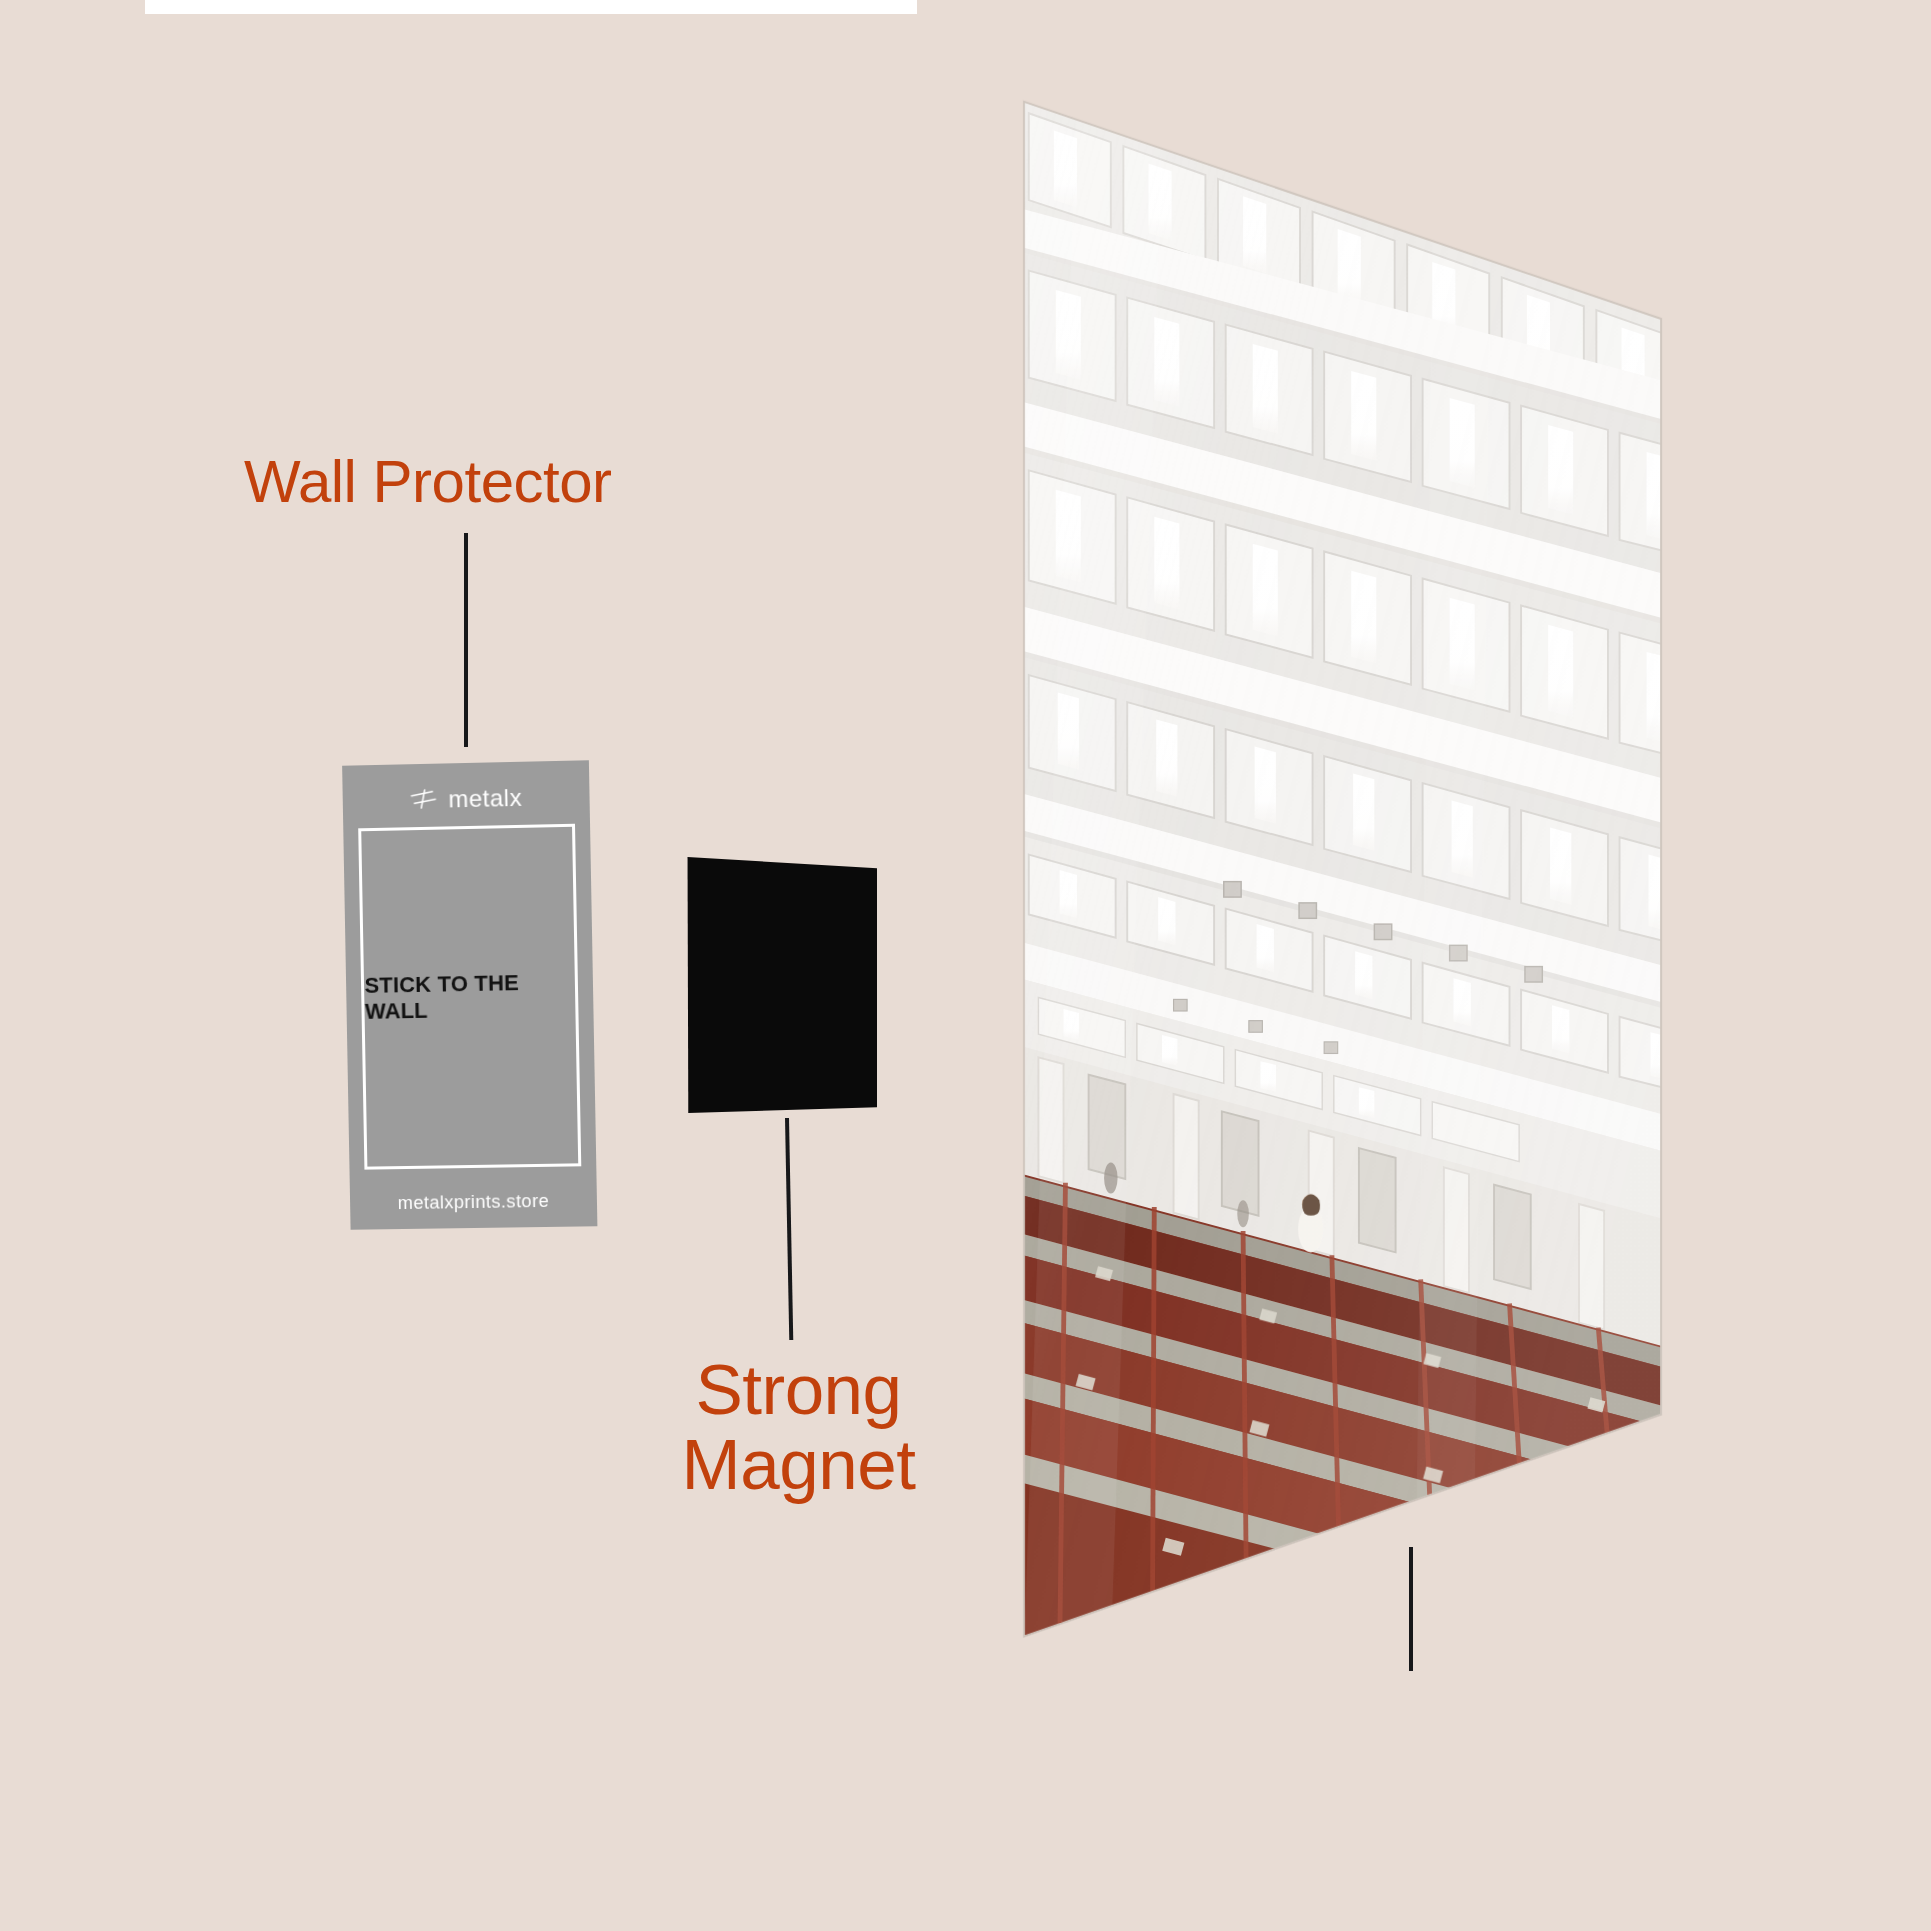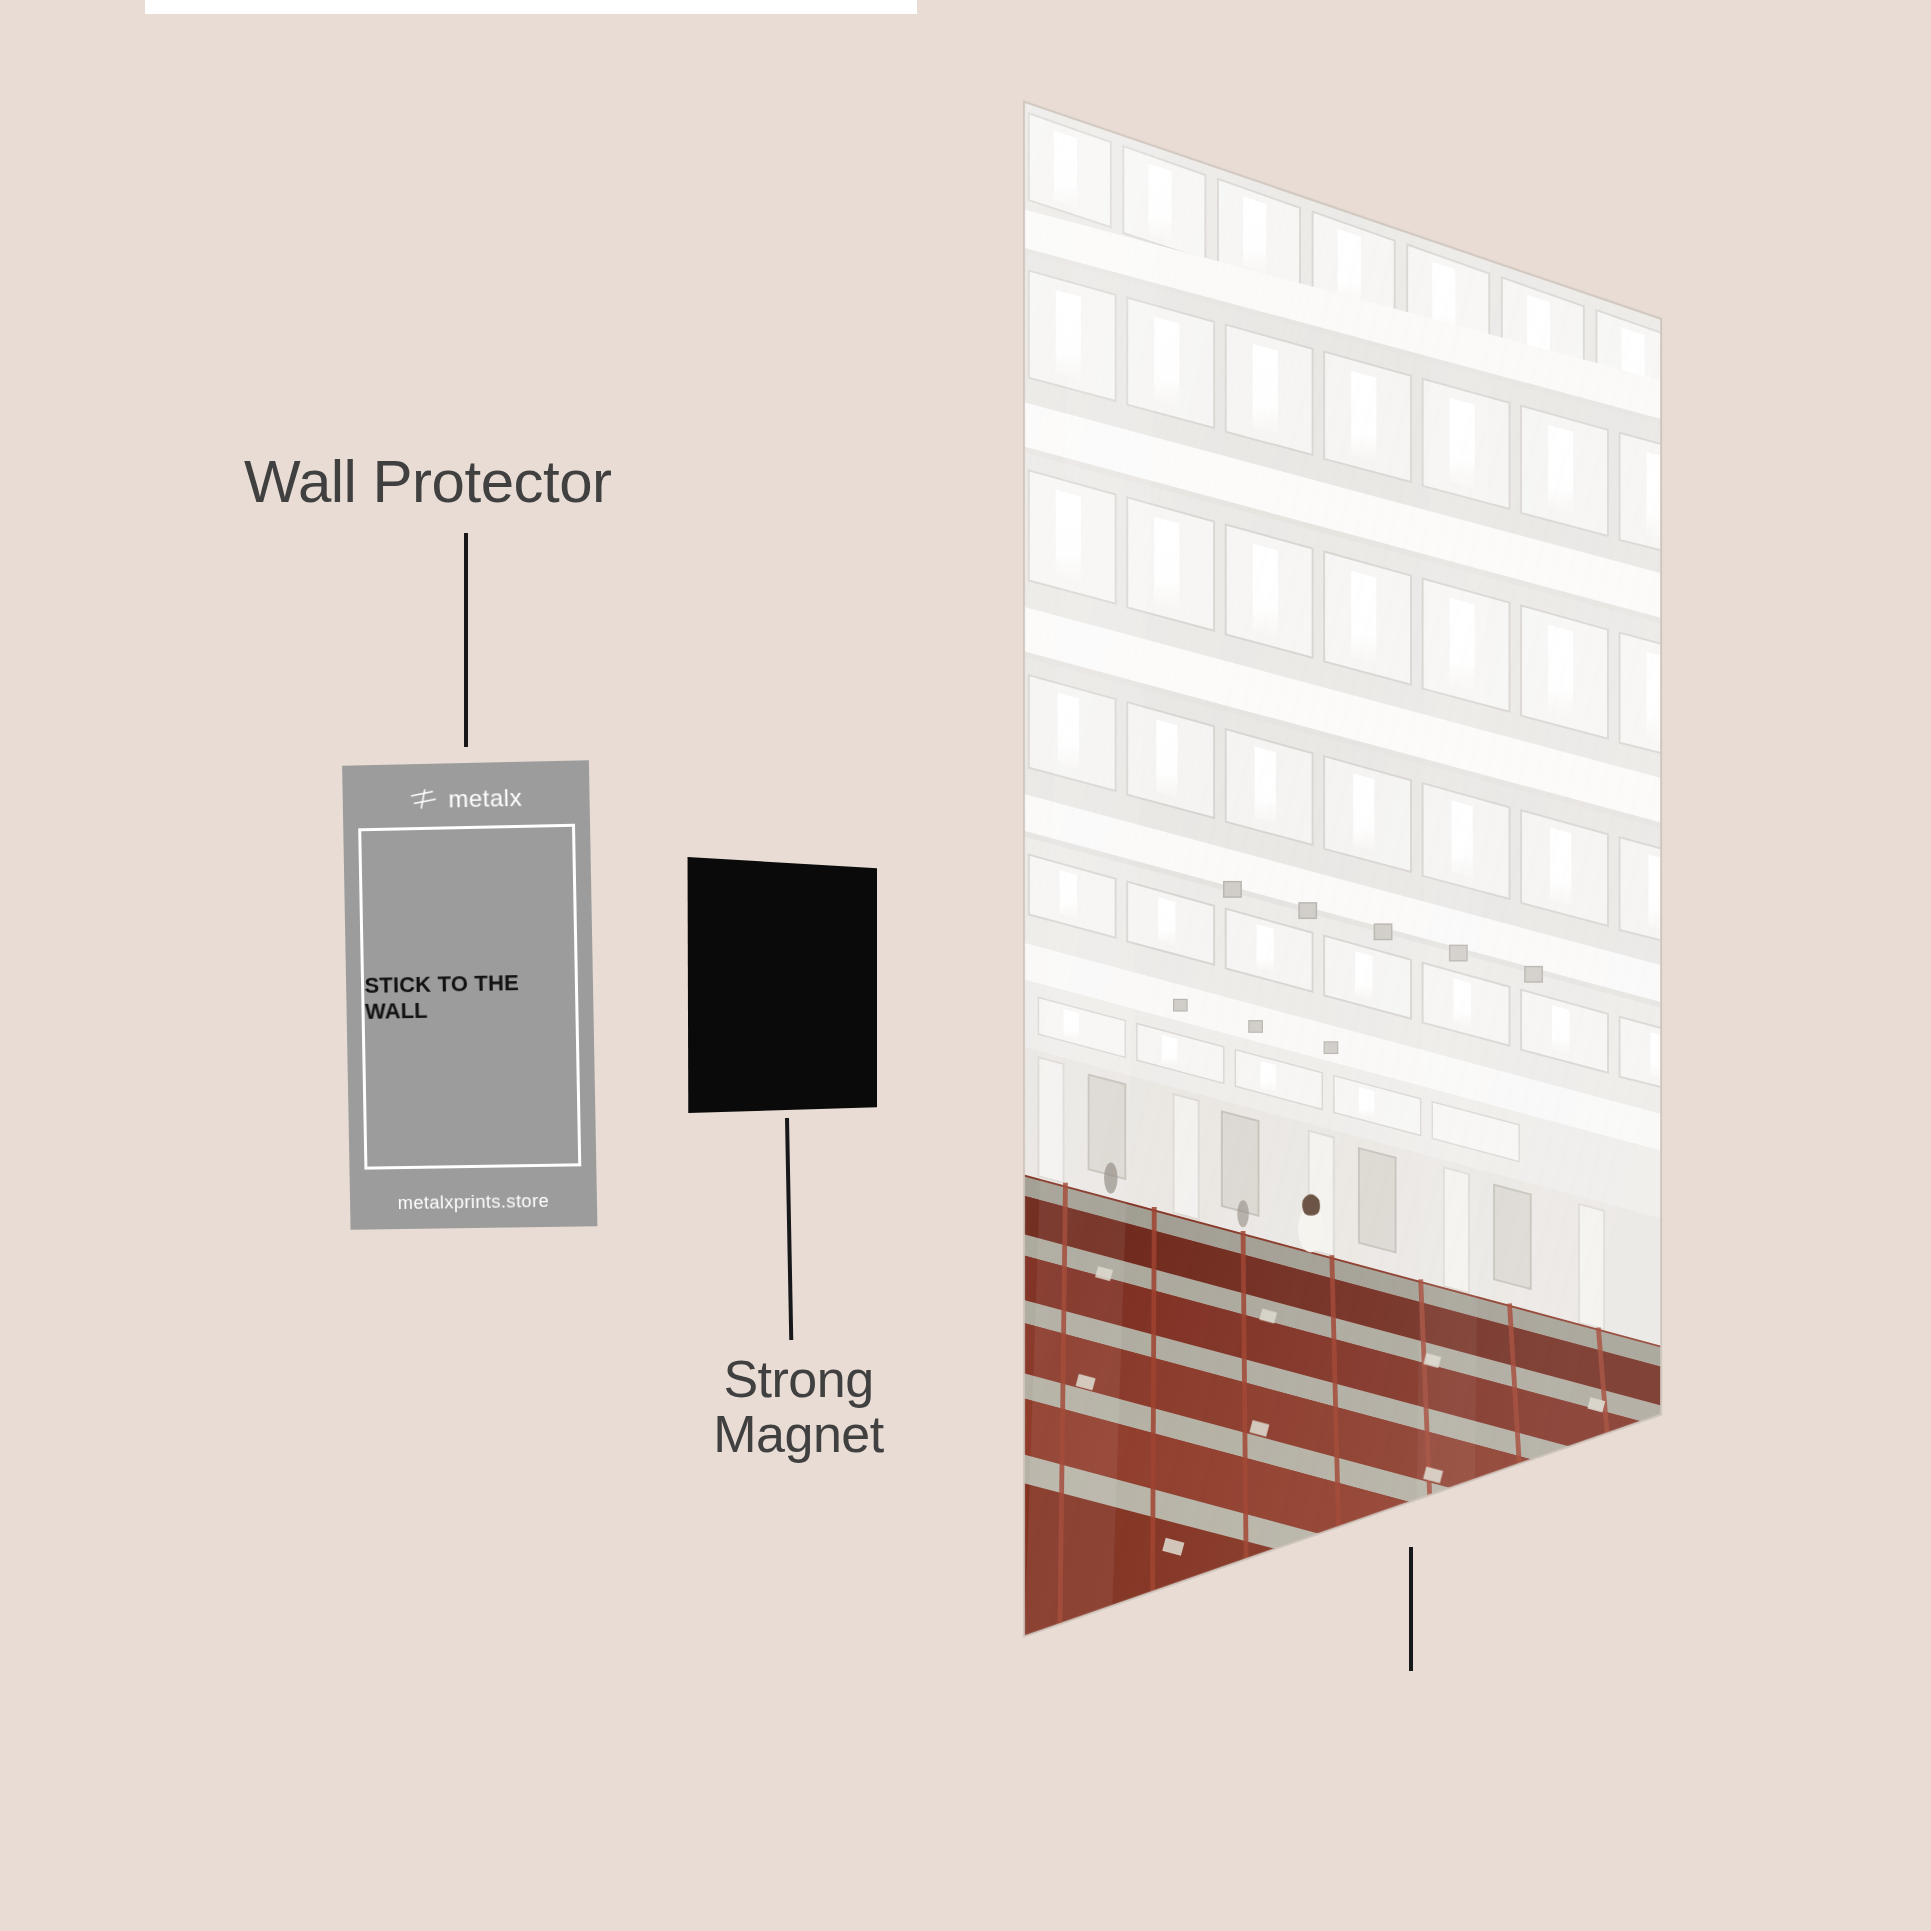--- a/index.html
+++ b/index.html
@@ -27,36 +27,36 @@
     left: 145px;
     top: 0;
     width: 772px;
     height: 13.5px;
     background: #FFFFFF;
   }
 
   
   .annot {
     position: absolute;
-    color: #404040;
+    color: #c2410c;
     font-family: "Liberation Sans", sans-serif;
     font-weight: 400;
     letter-spacing: -0.5px;
     white-space: pre;
     line-height: 1.06;
   }
   #label-wall-protector {
     left: 244px;
     top: 450px;
     font-size: 60px;
   }
   #label-strong-magnet {
     left: 676px;
     top: 1352px;
-    font-size: 52px;
+    font-size: 71px;
     text-align: center;
     width: 245px;
   }
   #label-metal-poster {
     left: 1218px;
     top: 1678px;
     font-size: 60px;
   }
 
   

